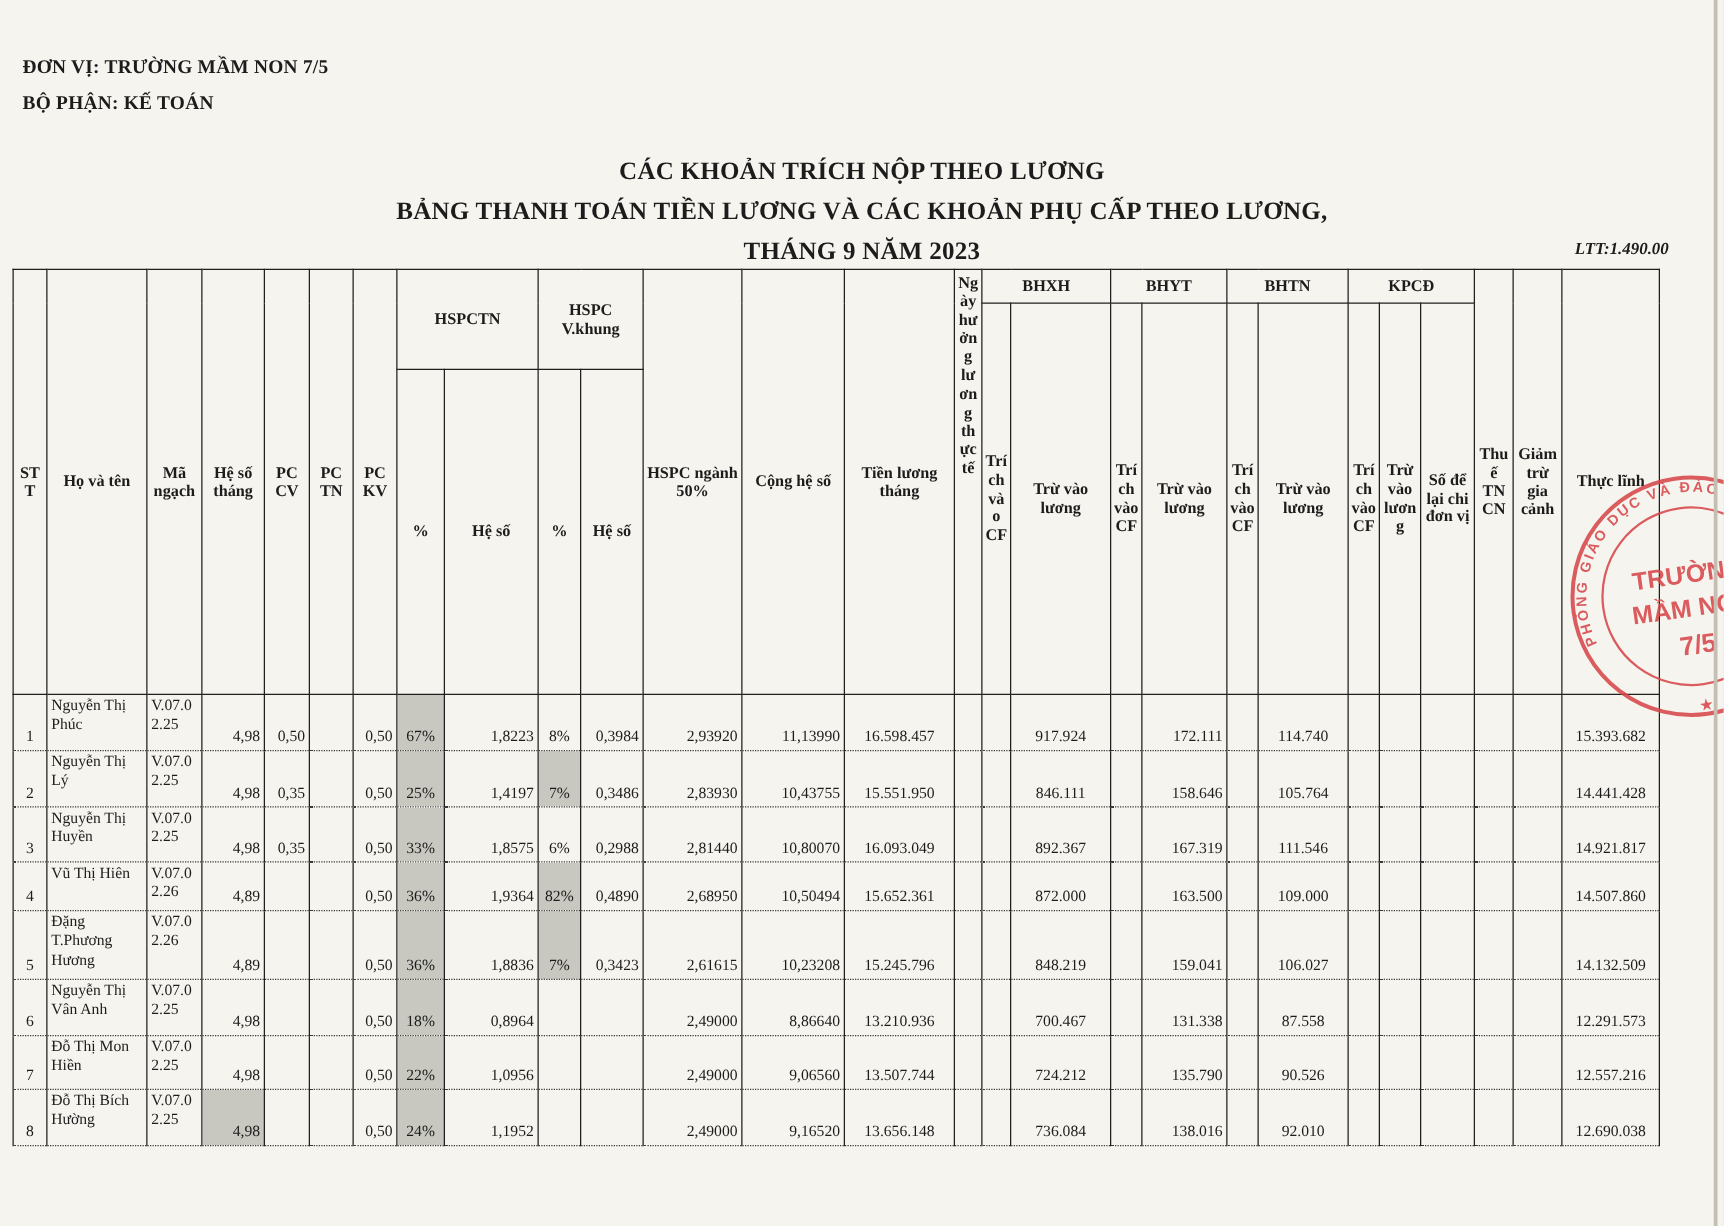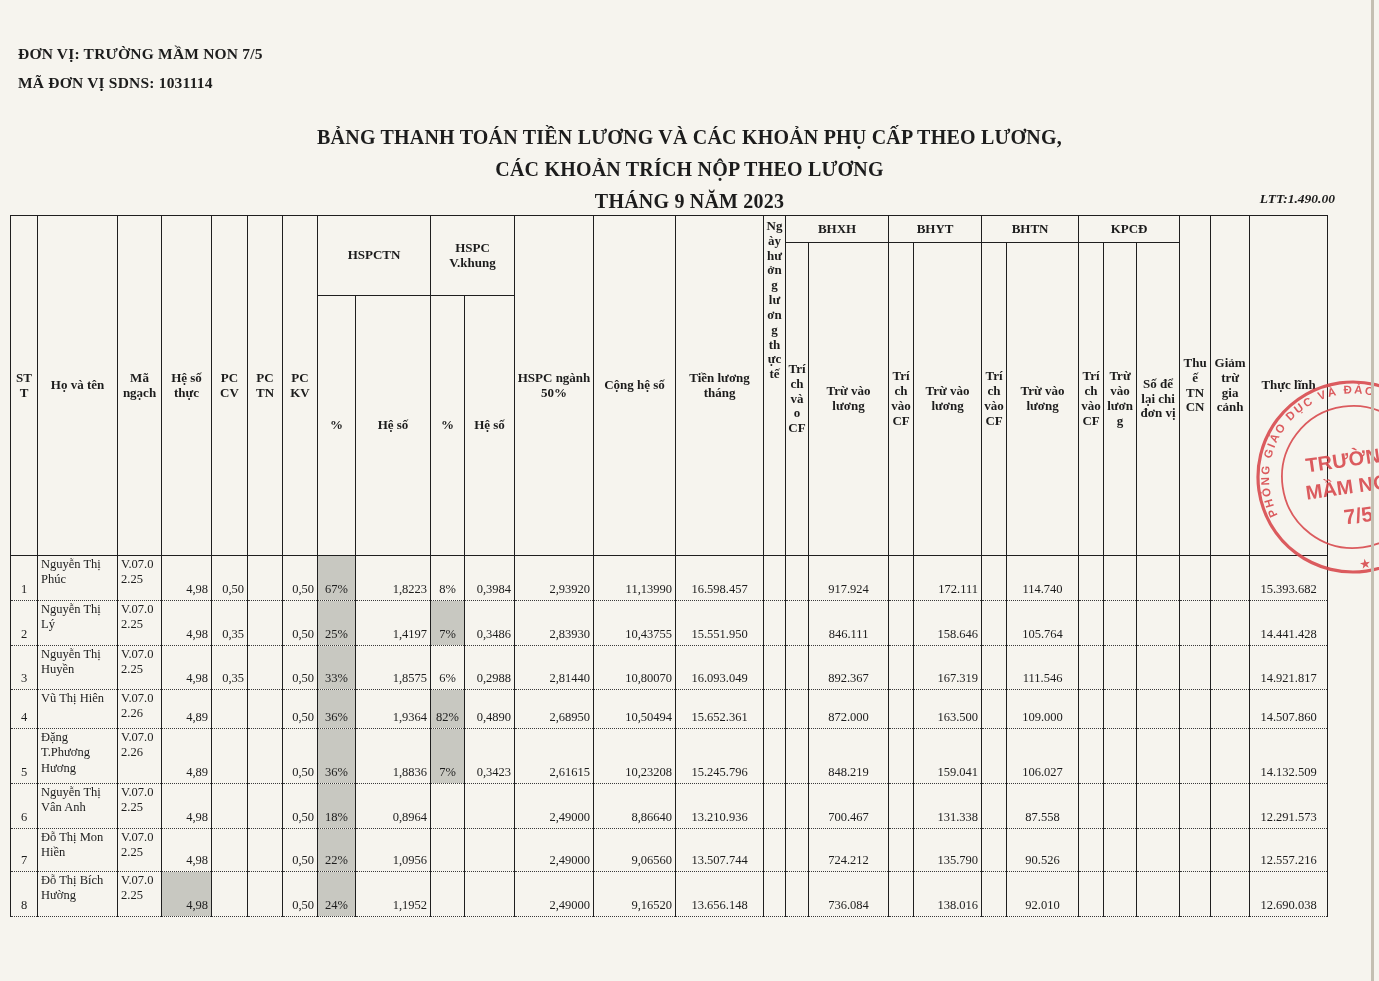--- a/index.html
+++ b/index.html
@@ -37,26 +37,26 @@
   .stamp{position:absolute;left:1238px;top:362px;transform:rotate(-8deg);opacity:.88;}
   .edge-line{position:absolute;right:5px;top:0;width:3px;height:981px;background:#c4bfb2;}
 </style>
 </head>
 <body>
 
 <div class="page">
 
   <div class="info-block">
     <div>ĐƠN VỊ: TRƯỜNG MẦM NON 7/5</div>
-    <div>MÃ ĐƠN VỊ SDNS: 1031114</div>
+    <div>BỘ PHẬN: KẾ TOÁN</div>
   </div>
 
   <div class="title-block">
+    <div>CÁC KHOẢN TRÍCH NỘP THEO LƯƠNG</div>
     <div>BẢNG THANH TOÁN TIỀN LƯƠNG VÀ CÁC KHOẢN PHỤ CẤP THEO LƯƠNG,</div>
-    <div>CÁC KHOẢN TRÍCH NỘP THEO LƯƠNG</div>
     <div>THÁNG 9 NĂM 2023</div>
   </div>
 
   <div class="ltt-note">LTT:1.490.00</div>
 
   <table class="paytable">
       <colgroup>
         <col style="width: 27px;">
         <col style="width: 80px;">
         <col style="width: 44px;">
@@ -83,21 +83,21 @@
         <col style="width: 43px;">
         <col style="width: 31px;">
         <col style="width: 39px;">
         <col style="width: 78px;">
       </colgroup>
     <thead>
       <tr class="h1">
         <th rowspan="3" class="hstt">STT</th>
         <th rowspan="3">Họ và tên</th>
         <th rowspan="3">Mã ngạch</th>
-        <th rowspan="3">Hệ số thực</th>
+        <th rowspan="3">Hệ số tháng</th>
         <th rowspan="3">PC CV</th>
         <th rowspan="3">PC TN</th>
         <th rowspan="3">PC KV</th>
         <th colspan="2" rowspan="2">HSPCTN</th>
         <th colspan="2" rowspan="2">HSPC V.khung</th>
         <th rowspan="3">HSPC ngành 50%</th>
         <th rowspan="3">Cộng hệ số</th>
         <th rowspan="3">Tiền lương tháng</th>
         <th rowspan="3" class="top-start">Ngày hưởng lương thực tế</th>
         <th colspan="2">BHXH</th>

